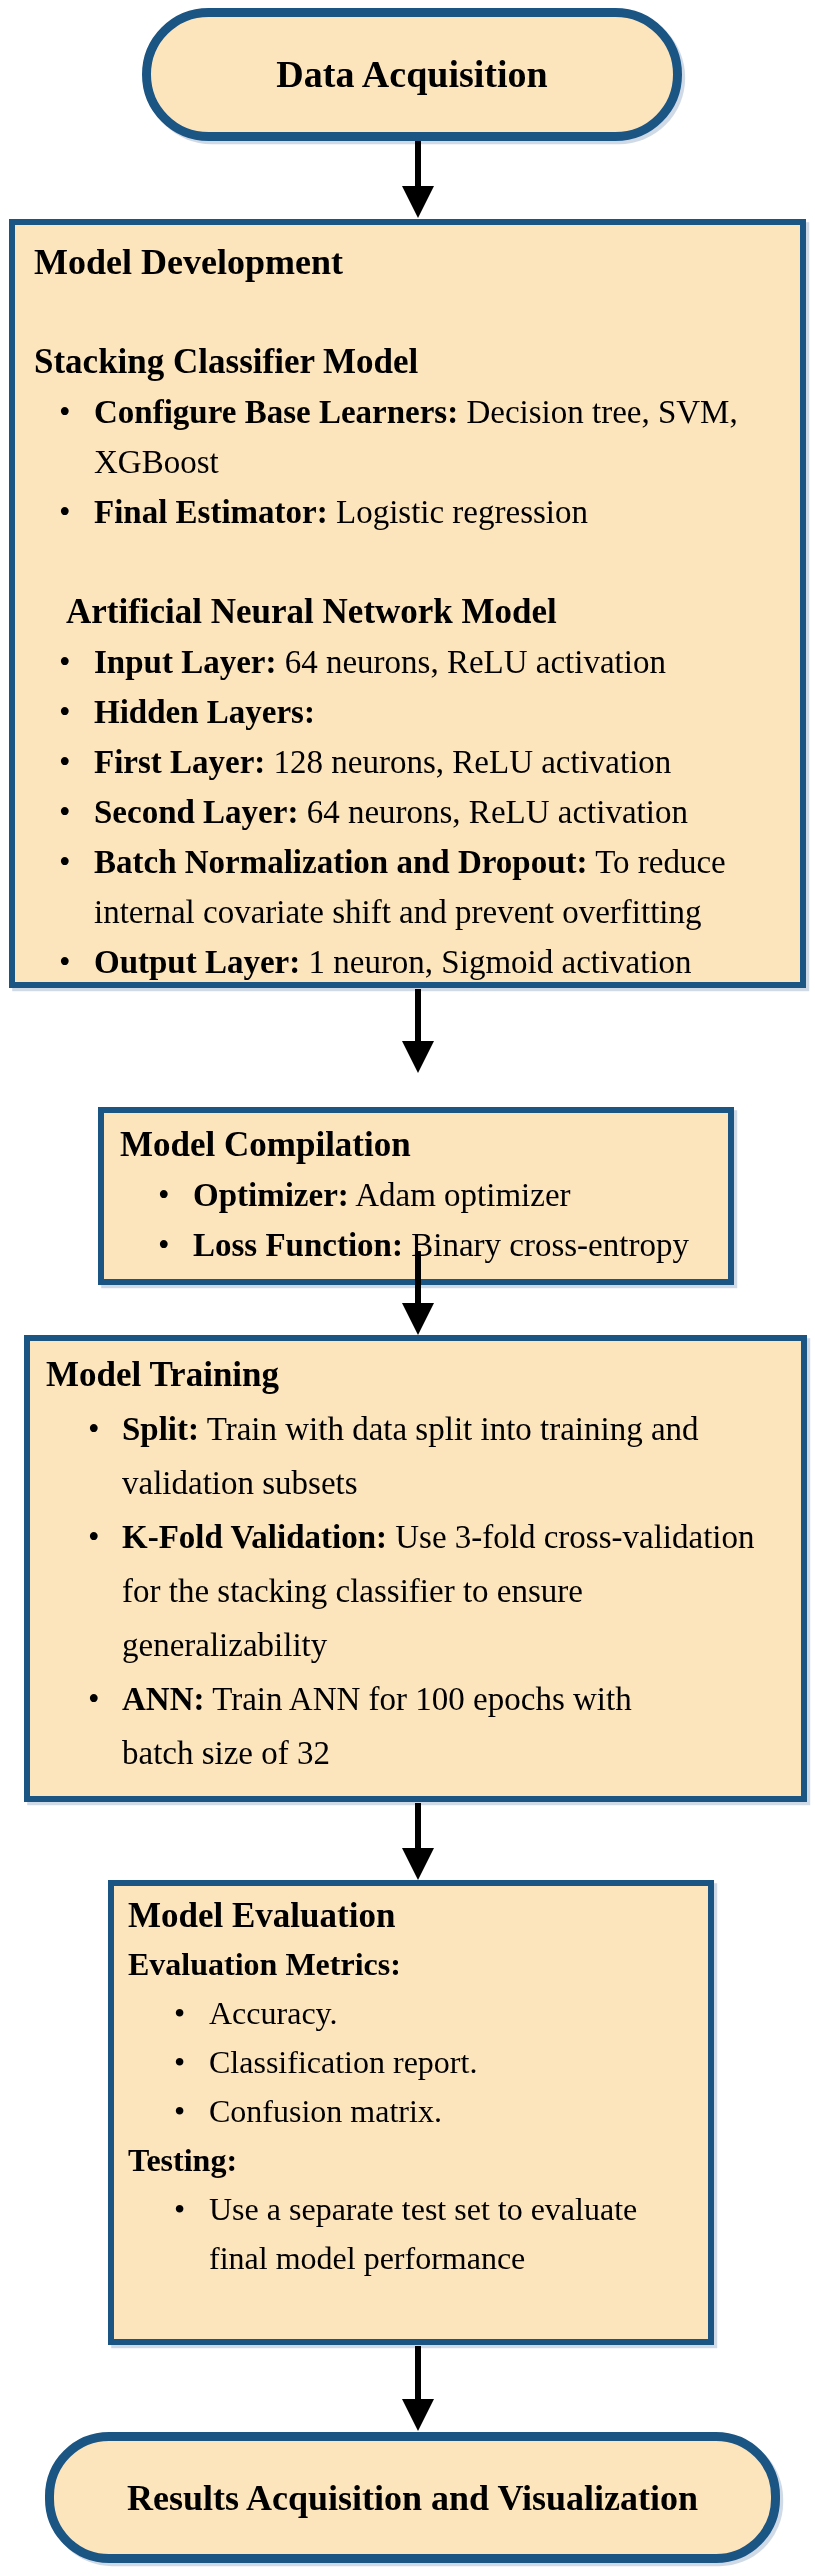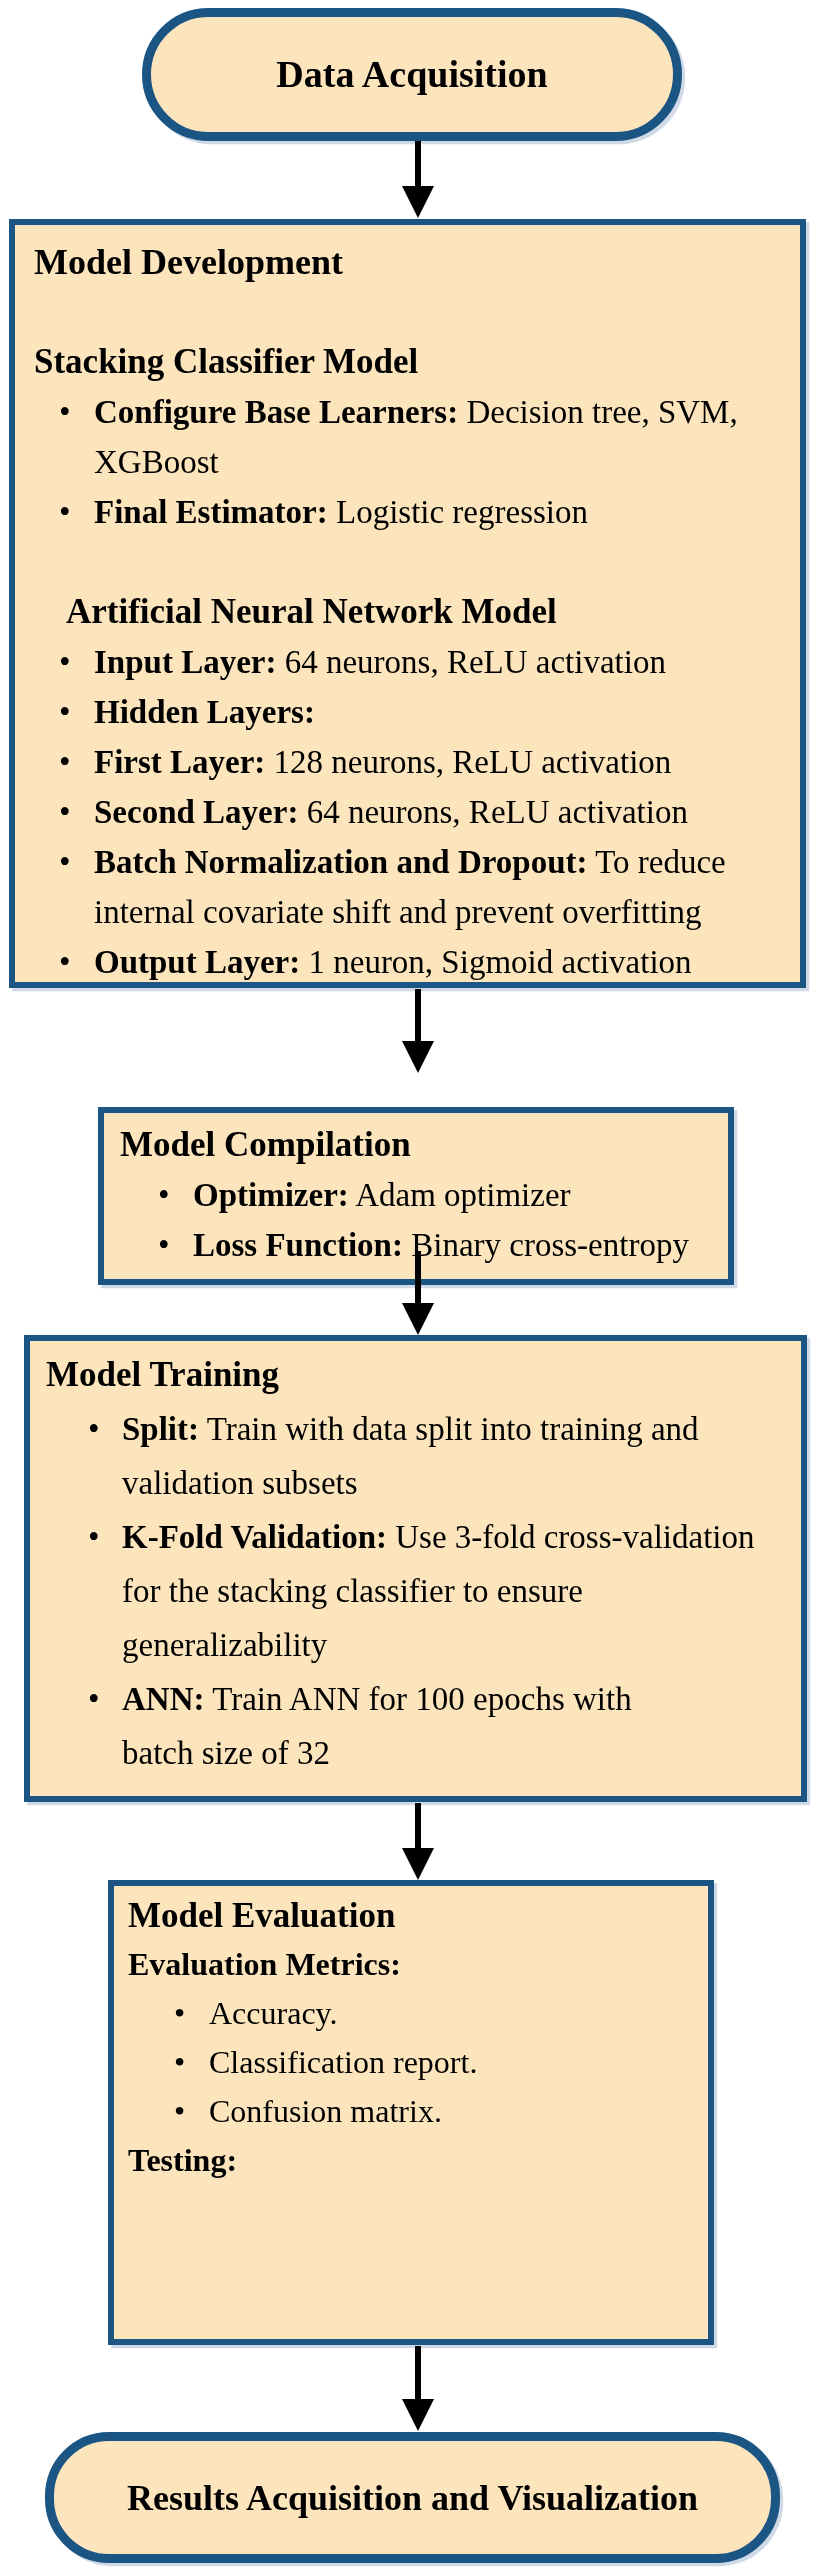--- a/index.html
+++ b/index.html
@@ -164,20 +164,23 @@
     </div>
     <div class="bullet">
       <span>Classification report.</span>
     </div>
     <div class="bullet">
       <span>Confusion matrix.</span>
     </div>
     <div class="heading">
       <span class="lead">Testing</span><span>:</span>
     </div>
+    <div class="bullet">
+      <span>Use a separate test set to evaluate final model performance</span>
+    </div>
   </div>
 
   <div class="arrow a5">
     <div class="shaft"></div>
     <div class="head"></div>
   </div>
 
   <div class="node pill pill-res">
     <span>Results Acquisition and Visualization</span>
   </div>

